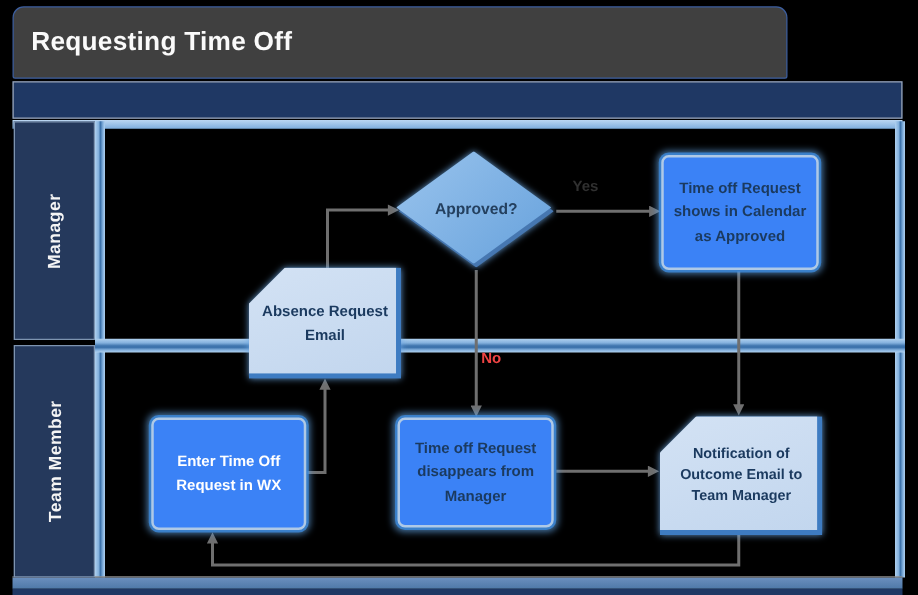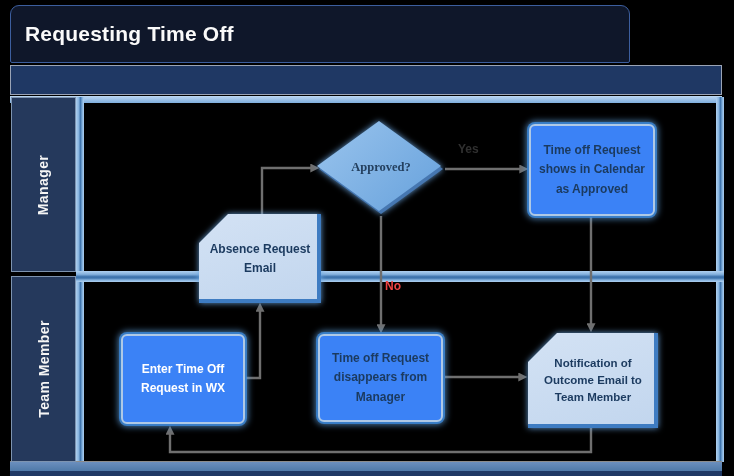--- a/index.html
+++ b/index.html
@@ -1,21 +1,21 @@
 <!DOCTYPE html>
 <html><head>
 <meta charset="utf-8">
 <style>
   html,body{margin:0;padding:0;background:#000;}
   .stage{position:relative;width:734px;height:476px;background:#000;overflow:hidden;
          font-family:"Liberation Sans", sans-serif;}
 
   
   .title-bar{position:absolute;left:10px;top:5px;width:620px;height:58px;
-    background:#0f172a;border:1px solid #3C5E9E;border-radius:9px 9px 2px 2px;
+    background:#404040;border:1px solid #3C5E9E;border-radius:9px 9px 2px 2px;
     display:flex;align-items:center;box-sizing:border-box;}
   .title-bar span{color:#FAFAFA;font-size:21px;font-weight:bold;padding-left:14px;letter-spacing:.2px;}
   .phase-band{position:absolute;left:10px;top:65px;width:712px;height:30px;
     background:#1F3864;border:1px solid #9AA4B6;box-sizing:border-box;}
 
   
   .strip-top{position:absolute;left:10px;top:96px;width:712px;height:7px;
     background:linear-gradient(#BCD7F2,#7FAEDD);}
   .v-strip{position:absolute;top:97px;width:8px;height:365px;
     background:linear-gradient(to right,#AFD0EF,#85B2DE 35%,#3E74AD 55%,#85B2DE 80%,#AFD0EF);}
@@ -51,21 +51,21 @@
     padding:4px 6px;box-sizing:border-box;}
   .process.light-text{color:#FFFFFF;}
 
   .diamond{position:absolute;filter:drop-shadow(0 0 3px rgba(110,170,230,.9));}
   .diamond .bevel{position:absolute;inset:0;background:#4677B1;
     clip-path:polygon(50% 0,100% 50%,50% 100%,0 50%);}
   .diamond .face{position:absolute;left:-2px;top:-3px;width:100%;height:100%;
     background:linear-gradient(135deg,#9AC4ED,#66A1DC);
     clip-path:polygon(50% 0,100% 50%,50% 100%,0 50%);}
   .diamond .dlabel{position:absolute;inset:0;display:flex;align-items:center;justify-content:center;
-    font-size:12.5px;font-weight:bold;color:#24405F;padding-bottom:4px;font-family:Liberation Serif, serif;}
+    font-size:12.5px;font-weight:bold;color:#24405F;padding-bottom:4px;}
 
   .card{position:absolute;filter:drop-shadow(0 0 3px rgba(110,170,230,.9));}
   .card .edge-layer{position:absolute;inset:0;background:#3E7CC2;
     clip-path:polygon(30px 0,100% 0,100% 100%,0 100%,0 30px);}
   .card .face-layer{position:absolute;left:0;top:0;right:4px;bottom:4px;
     background:linear-gradient(160deg,#D3E2F4,#C2D6EE);
     clip-path:polygon(29px 0,100% 0,100% 100%,0 100%,0 29px);}
   .card .clabel{position:absolute;inset:0;display:flex;align-items:center;justify-content:center;
     text-align:center;font-size:12px;font-weight:bold;line-height:1.55;color:#1B3A5F;
     padding:2px 8px;box-sizing:border-box;}
@@ -133,16 +133,16 @@
     <span>Time off Request shows in Calendar as Approved</span>
   </div>
 
   <div class="process" style="left:318px;top:334px;width:125px;height:88px;">
     <span>Time off Request disappears from Manager</span>
   </div>
 
   <div class="card small-text" style="left:528px;top:333px;width:130px;height:95px;">
     <div class="edge-layer"></div>
     <div class="face-layer"></div>
-    <div class="clabel">Notification of Outcome Email to Team Member</div>
+    <div class="clabel">Notification of Outcome Email to Team Manager</div>
   </div>
 
 </div>
 
 </body></html>

